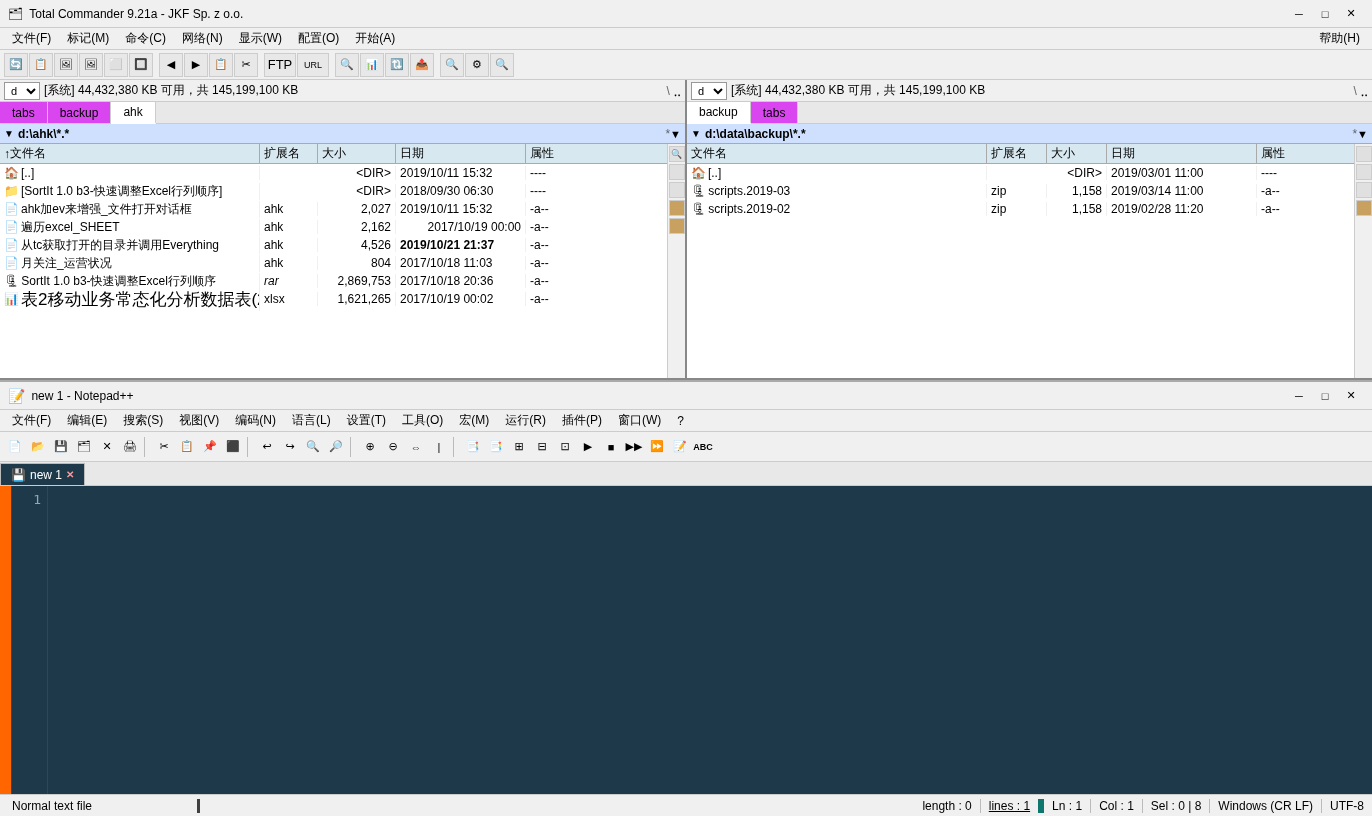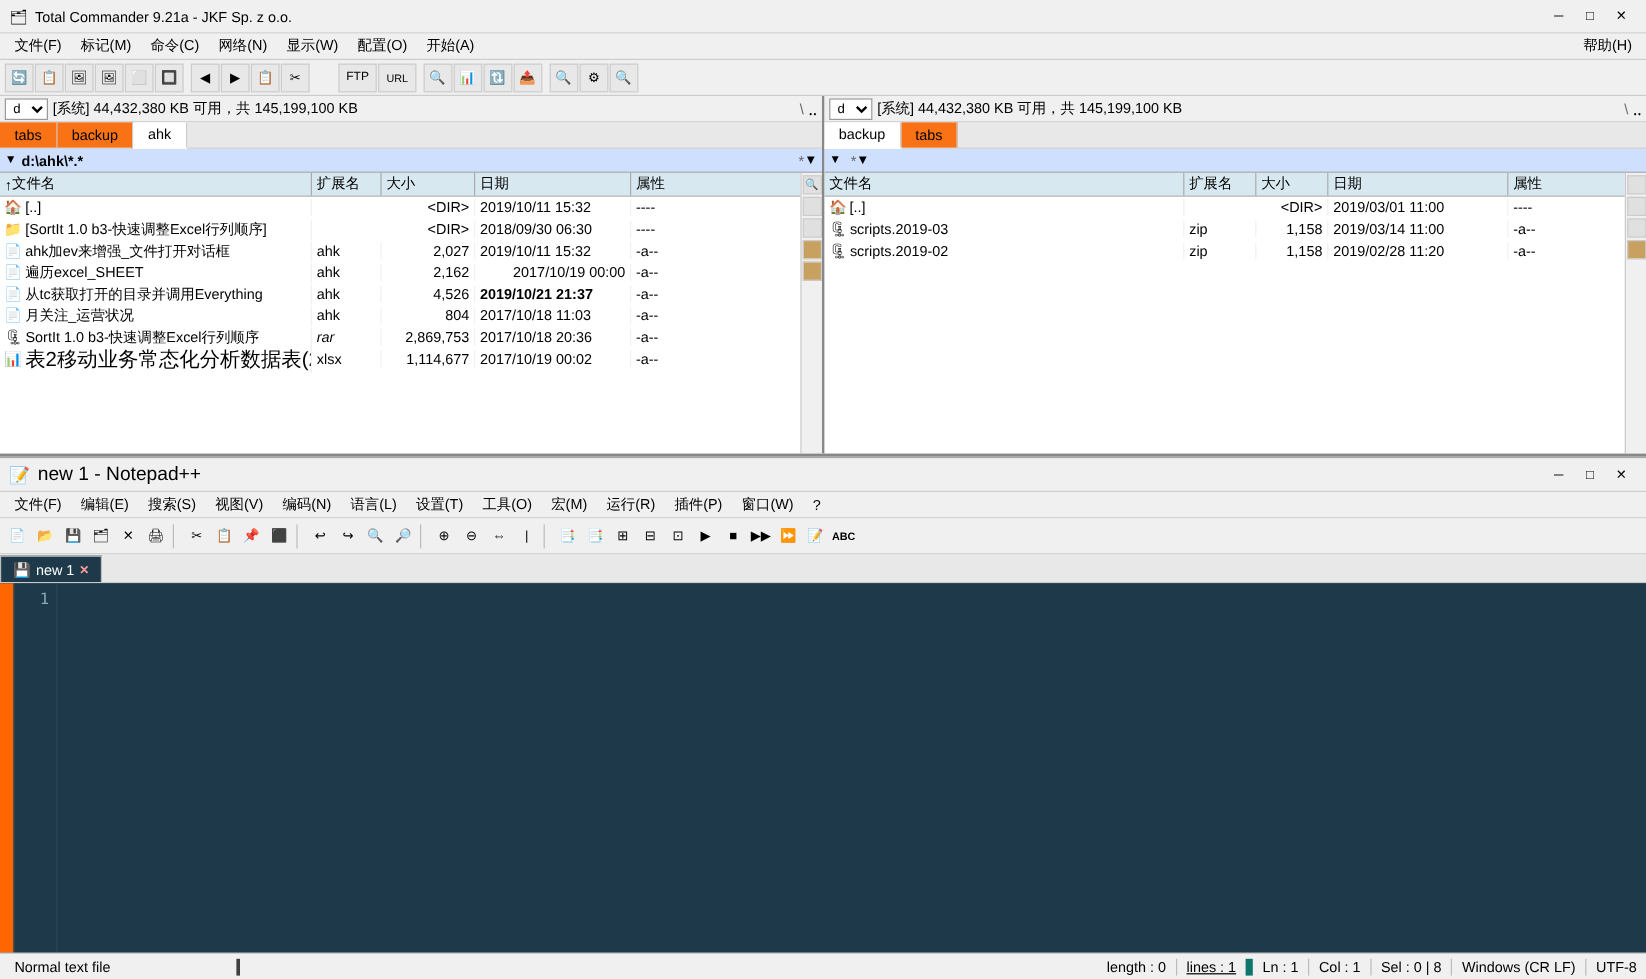--- a/index.html
+++ b/index.html
@@ -17,21 +17,21 @@
       cursor: pointer;
       display: flex; align-items: center; justify-content: center;
       font-size: 11px;
     }
     .panel-tab {
       padding: 2px 12px;
       cursor: pointer;
       font-size: 12px;
       border-right: 1px solid #ccc;
       display: flex; align-items: center;
-      background: #f97316;
+      background: #d946ef;
     }
     .panel-tab.active {
       background: #fff;
       border-bottom: 2px solid #fff;
       margin-bottom: -1px;
       z-index: 1;
     }
 
     
     #npp-window {
@@ -90,21 +90,21 @@
     <button class="tb-btn">🖼</button>
     <button class="tb-btn">🖼</button>
     <button class="tb-btn">⬜</button>
     <button class="tb-btn">🔲</button>
     <div style="width:4px;"></div>
     <button class="tb-btn">◀</button>
     <button class="tb-btn">▶</button>
     <button class="tb-btn">📋</button>
     <button class="tb-btn">✂</button>
     <div style="width:4px;"></div>
-    <button class="tb-btn" style="width:32px;font-size:10px;margin-left:18px;">FTP</button>
+    <button class="tb-btn" style="width:32px;font-size:13px;">FTP</button>
     <button class="tb-btn" style="width:32px;font-size:9px;">URL</button>
     <div style="width:4px;"></div>
     <button class="tb-btn">🔍</button>
     <button class="tb-btn">📊</button>
     <button class="tb-btn">🔃</button>
     <button class="tb-btn">📤</button>
     <div style="width:4px;"></div>
     <button class="tb-btn">🔍</button>
     <button class="tb-btn">⚙</button>
     <button class="tb-btn">🔍</button>
@@ -228,21 +228,21 @@
               <div style="flex:0 0 130px;padding:0 4px;border-right:1px solid #f0f0f0;">2017/10/18 20:36</div>
               <div style="flex:1;padding:0 4px;">-a--</div>
             </div>
 
             <div style="display:flex;height:18px;align-items:center;font-size:12px;cursor:pointer;background:#fff;">
               <div style="flex:0 0 260px;padding:0 4px;overflow:hidden;white-space:nowrap;border-right:1px solid #f0f0f0;display:flex;align-items:center;">
                 <span style="margin-right:2px;">📊</span>
                   <span style="font-size:17px;">表2移动业务常态化分析数据表(2017年9月）- t..</span>
               </div>
               <div style="flex:0 0 58px;padding:0 4px;border-right:1px solid #f0f0f0;">xlsx</div>
-              <div style="flex:0 0 78px;padding:0 4px;border-right:1px solid #f0f0f0;text-align:right;">1,114,677</div>
+              <div style="flex:0 0 78px;padding:0 4px;border-right:1px solid #f0f0f0;text-align:right;">1,621,265</div>
               <div style="flex:0 0 130px;padding:0 4px;border-right:1px solid #f0f0f0;">2017/10/19 00:02</div>
               <div style="flex:1;padding:0 4px;">-a--</div>
             </div>
 
           </div>
         </div>
 
         <div style="width:18px;background:#f0f0f0;border-left:1px solid #ccc;display:flex;flex-direction:column;align-items:center;padding:2px 0;gap:2px;">
           <button style="width:16px;height:16px;background:#e0e0e0;border:1px solid #ccc;cursor:pointer;font-size:9px;display:flex;align-items:center;justify-content:center;">🔍</button>
           <button style="width:16px;height:16px;background:#e0e0e0;border:1px solid #ccc;cursor:pointer;font-size:9px;"></button>
@@ -264,20 +264,21 @@
         <button style="border:none;background:transparent;cursor:pointer;">‥</button>
       </div>
 
       <div style="display:flex;background:#e8e8e8;border-bottom:1px solid #ccc;height:22px;">
         <div class="panel-tab active">backup</div>
         <div class="panel-tab">tabs</div>
       </div>
 
       <div style="background:#cfe0ff;height:20px;display:flex;align-items:center;padding:0 4px;font-size:12px;border-bottom:1px solid #aaa;">
         <span style="margin-right:4px;font-size:10px;">▼</span>
+        <span style="flex:1;font-weight:bold;">d:\data\backup\*.*</span>
         <span style="margin-left:4px;color:#666;">*</span>
         <button style="border:none;background:transparent;cursor:pointer;font-size:11px;">▼</button>
       </div>
 
       <div style="display:flex;flex:1;overflow:hidden;">
         <div style="flex:1;display:flex;flex-direction:column;overflow:hidden;">
 
           <div style="display:flex;background:#d8e8f0;border-bottom:1px solid #aaa;height:20px;font-size:12px;min-width:0;">
             <div style="flex:0 0 300px;padding:2px 4px;border-right:1px solid #aaa;display:flex;align-items:center;cursor:pointer;">文件名</div>
             <div style="flex:0 0 60px;padding:2px 4px;border-right:1px solid #aaa;display:flex;align-items:center;cursor:pointer;">扩展名</div>
@@ -332,21 +333,21 @@
         </div>
       </div>
     </div>
   </div>
 </div>
 
 <div id="npp-window" style="height:436px;background:#f0f0f0;display:flex;flex-direction:column;">
 
   <div style="background:#f0f0f0;height:28px;display:flex;align-items:center;padding:0 8px;border-bottom:1px solid #ccc;">
     <span style="margin-right:6px;font-size:14px;">📝</span>
-    <span style="flex:1;font-size:16px;">new 1 - Notepad++</span>
+    <span style="flex:1;font-size:12px;">new 1 - Notepad++</span>
     <div style="display:flex;">
       <button style="width:26px;height:20px;background:transparent;border:none;cursor:pointer;font-size:11px;">─</button>
       <button style="width:26px;height:20px;background:transparent;border:none;cursor:pointer;font-size:11px;">□</button>
       <button style="width:26px;height:20px;background:transparent;border:none;cursor:pointer;font-size:11px;">✕</button>
     </div>
   </div>
 
   <div style="background:#f0f0f0;height:22px;display:flex;align-items:center;padding:0 4px;border-bottom:1px solid #ccc;">
     <span class="menu-item">文件(F)</span>
     <span class="menu-item">编辑(E)</span>

